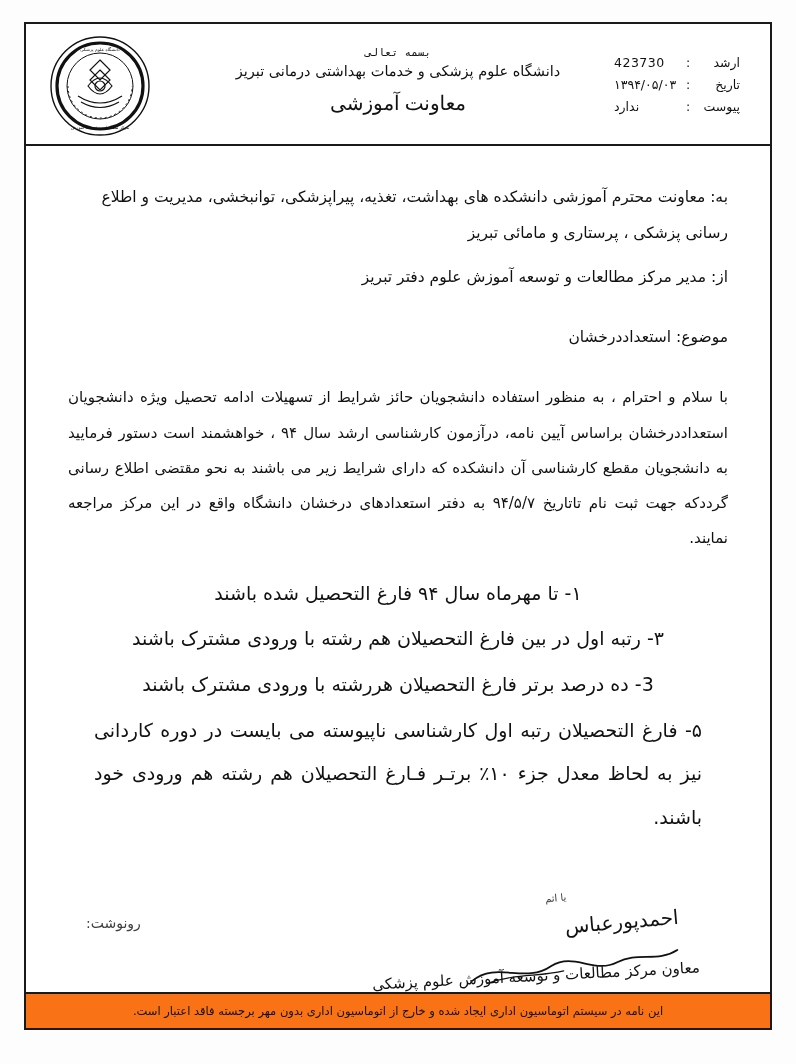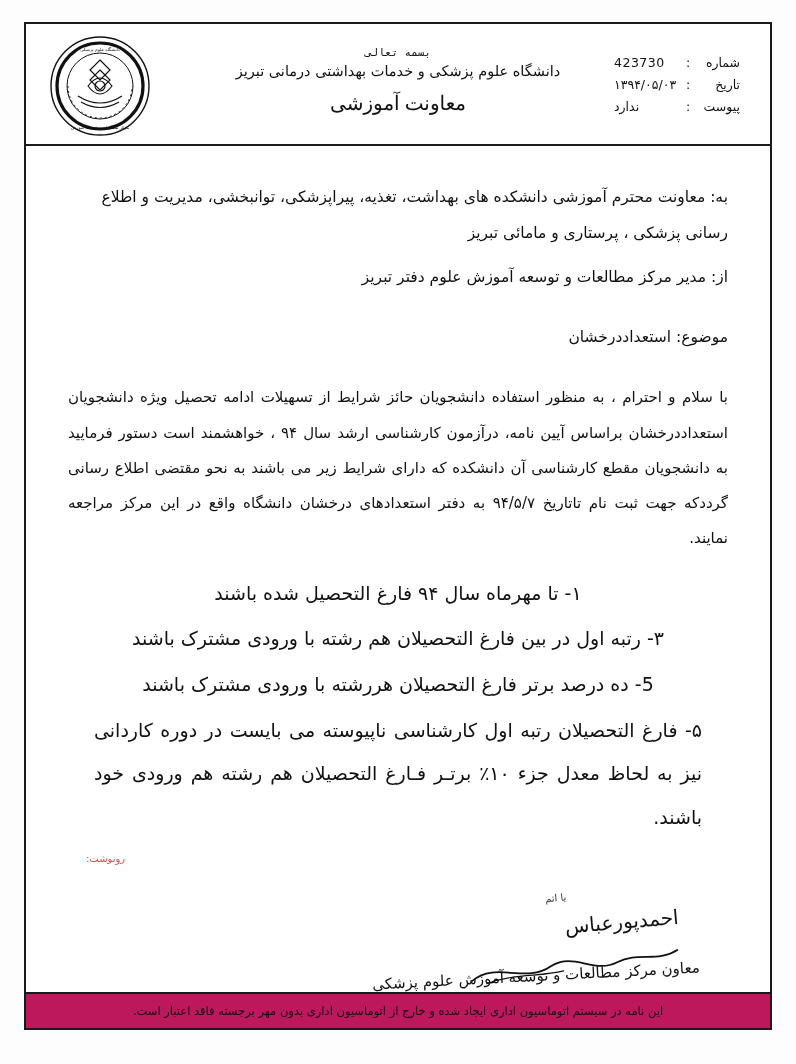--- a/index.html
+++ b/index.html
@@ -173,55 +173,55 @@
     font-size: 15px;
     font-family: "DejaVu Serif", "Liberation Serif", serif;
     transform: rotate(-3deg);
     letter-spacing: .5px;
   }
 
   
   .cc-block {
     position: absolute;
     left: 60px;
-    top: 824px;
+    top: 884px;
     direction: rtl;
-    font-size: 10px;
+    font-size: 14px;
     line-height: 2.2;
-    color: #ef4444;
+    color: #404040;
   }
 
   
   .footer {
     position: absolute;
     left: 0;
     right: 0;
     bottom: 0;
     height: 34px;
     border-top: 2px solid #1a1a1a;
     display: flex;
     align-items: center;
     justify-content: center;
     font-size: 11.5px;
     color: #111;
     direction: rtl;
-    background: #be185d;
+    background: #f97316;
   }
 </style>
 </head>
 <body>
 
 <div class="page">
   <div class="doc-frame">
 
     <div class="header">
 
       <div class="header-left">
         <div class="hdr-row">
-          <span class="hdr-label">شماره</span>
+          <span class="hdr-label">ارشد</span>
           <span class="hdr-colon">:</span>
           <span class="hdr-value">423730</span>
         </div>
         <div class="hdr-row">
           <span class="hdr-label">تاریخ</span>
           <span class="hdr-colon">:</span>
           <span class="hdr-value">۱۳۹۴/۰۵/۰۳</span>
         </div>
         <div class="hdr-row">
           <span class="hdr-label">پیوست</span>
@@ -268,21 +268,21 @@
       </div>
 
       <p class="addr-line from-line">از: مدیر مرکز مطالعات و توسعه آموزش علوم دفتر تبریز</p>
       <p class="addr-line subject-line">موضوع: استعداددرخشان</p>
 
       <p class="para">با سلام و احترام ، به منظور  استفاده دانشجویان حائز شرایط  از تسهیلات ادامه تحصیل ویژه دانشجویان استعداددرخشان براساس آیین نامه، درآزمون کارشناسی ارشد سال ۹۴ ، خواهشمند است دستور فرمایید به دانشجویان مقطع کارشناسی آن دانشکده که دارای شرایط زیر می باشند  به نحو مقتضی  اطلاع رسانی گرددکه جهت ثبت نام تاتاریخ  ۹۴/۵/۷   به دفتر استعدادهای درخشان دانشگاه  واقع در این مرکز مراجعه نمایند.</p>
 
       <ul class="list">
         <li>۱-  تا مهرماه سال ۹۴ فارغ التحصیل شده باشند</li>
         <li>۳-  رتبه اول در بین  فارغ التحصیلان  هم رشته با ورودی مشترک باشند</li>
-        <li>5- ده درصد برتر فارغ التحصیلان هررشته با ورودی مشترک باشند</li>
+        <li>3- ده درصد برتر فارغ التحصیلان هررشته با ورودی مشترک باشند</li>
         <li class="li-5">۵- فارغ التحصیلان رتبه اول کارشناسی ناپیوسته می بایست در دوره کاردانی نیز به لحاظ معدل جزء ۱۰٪ برتـر فـارغ التحصیلان هم رشته هم ورودی خود باشند.</li>
       </ul>
 
       <div class="sig-zone">
         <div class="sig-script">
           <div class="sig-ya">یا اتم</div>
           <div class="sig-name">احمدپورعباس</div>
           <svg class="sig-stroke" viewBox="0 0 215 30" aria-hidden="true">
             <path d="M4 22 C 30 4, 56 30, 84 14 C 108 2, 126 26, 150 16 C 172 7, 190 20, 211 9" fill="none" stroke="#111" stroke-width="1.8" stroke-linecap="round"></path>
             <path d="M18 26 C 48 18, 70 24, 96 20" fill="none" stroke="#111" stroke-width="1.1" stroke-linecap="round"></path>

